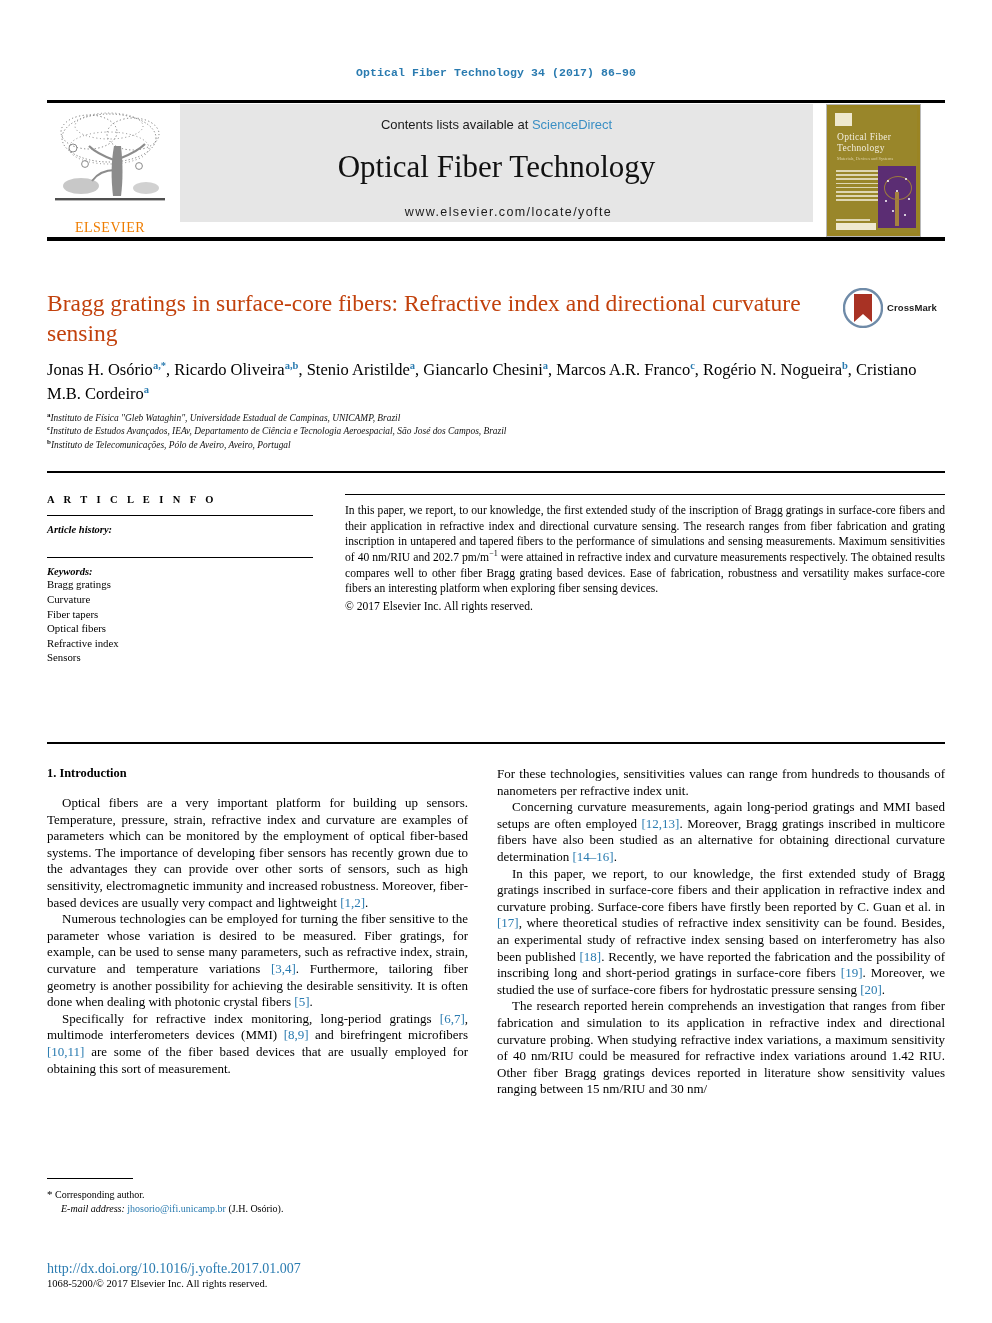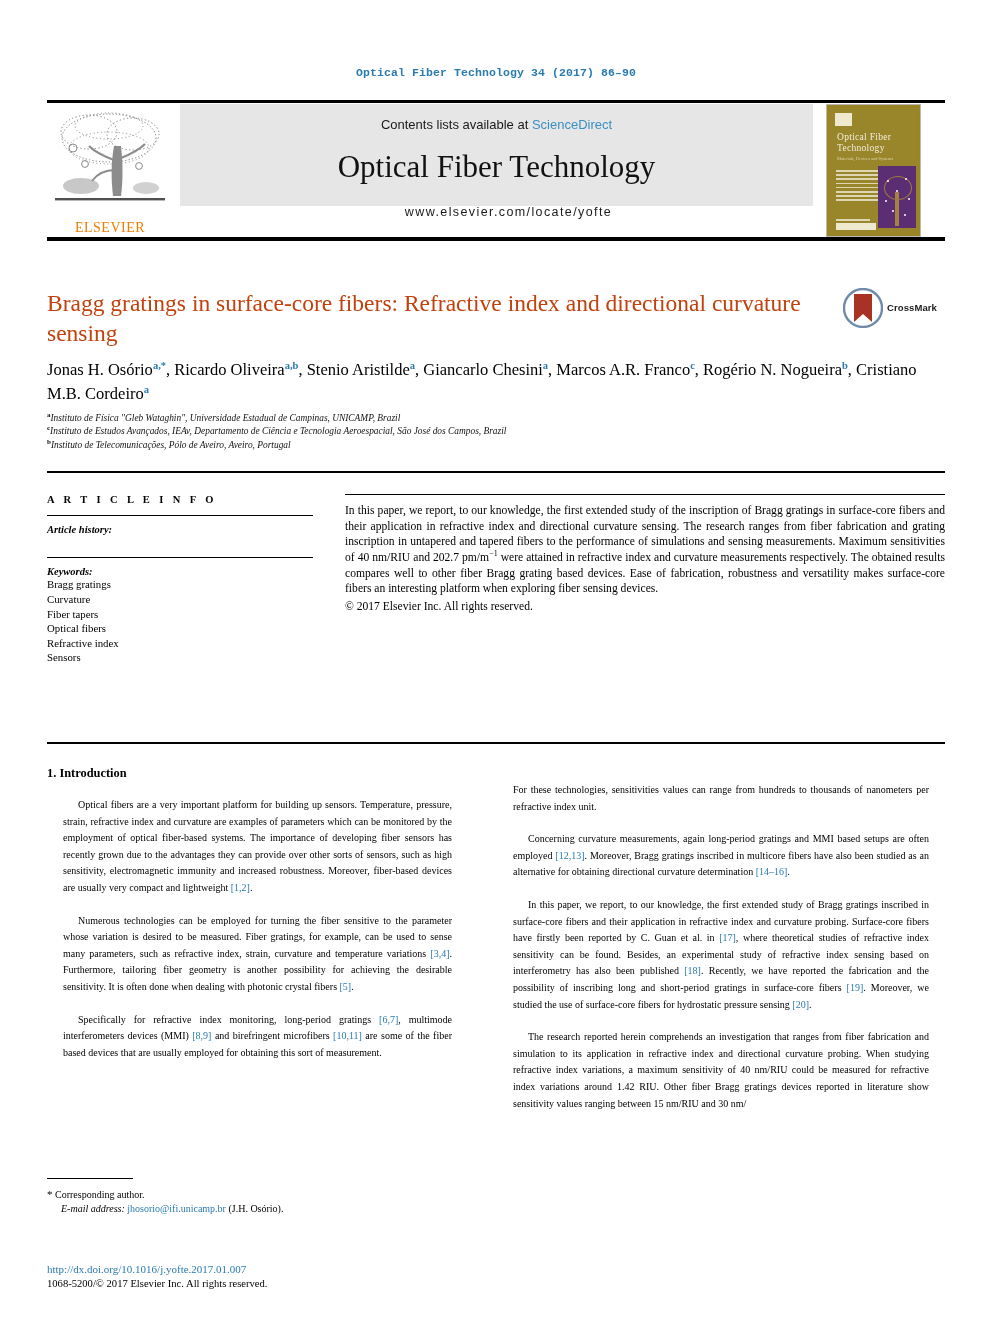--- a/index.html
+++ b/index.html
@@ -83,21 +83,21 @@
     font-family: "Liberation Serif", serif;
     font-size: 14px;
     letter-spacing: 0.5px;
     color: #ef7d00;
   }
   .masthead-center {
     position: absolute;
     top: 4px;
     left: 133px;
     width: 633px;
-    height: 102px;
+    height: 118px;
     background: #e6e6e6;
   }
   .contents-line {
     position: absolute;
     top: 13px;
     left: 0;
     width: 633px;
     text-align: center;
     font-family: "Liberation Sans", sans-serif;
     font-size: 13px;
@@ -394,26 +394,26 @@
   }
   .section-title {
     font-family: "Liberation Serif", serif;
     font-size: 12.4px;
     font-weight: bold;
     color: #000;
     margin: 0 0 14px 0;
   }
   .para {
     font-family: "Liberation Serif", serif;
-    font-size: 10px;
+    font-size: 13px;
     line-height: 16.6px;
     text-align: justify;
     text-indent: 15px;
     color: #000;
-    margin: 16px;
+    margin: 0;
     -webkit-hyphens: auto;
     hyphens: auto;
   }
   .para.first { text-indent: 15px; }
   a, .ref {
     color: #2a7bb0;
     text-decoration: none;
   }
 
   
@@ -441,21 +441,21 @@
   .fn-em { font-style: italic; }
 
   .doi-block {
     position: absolute;
     top: 1262px;
     left: 47px;
     width: 500px;
   }
   .doi-line {
     font-family: "Liberation Serif", serif;
-    font-size: 11px;
+    font-size: 14px;
     line-height: 14.5px;
     color: #2a7bb0;
     margin: 0;
   }
   .issn-line {
     font-family: "Liberation Serif", serif;
     font-size: 10.6px;
     line-height: 14.5px;
     color: #000;
     margin: 0;

